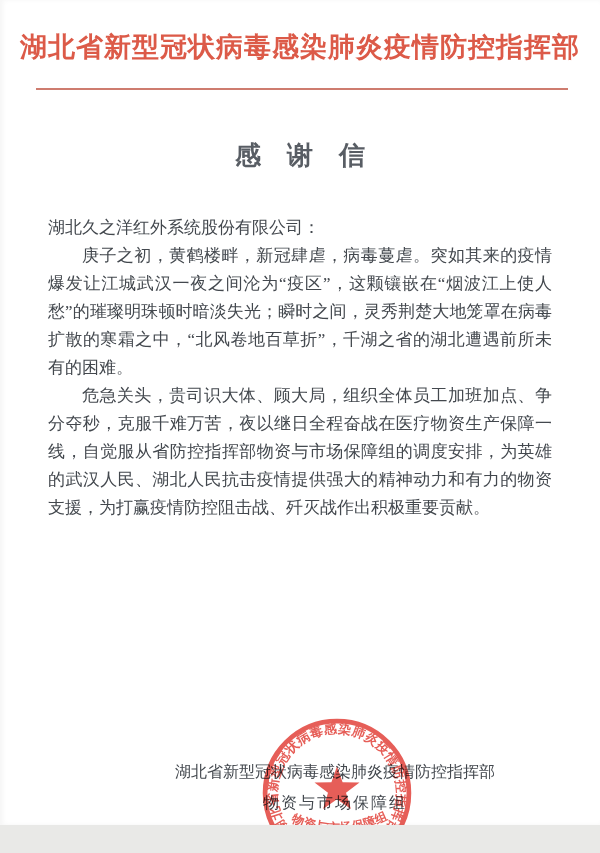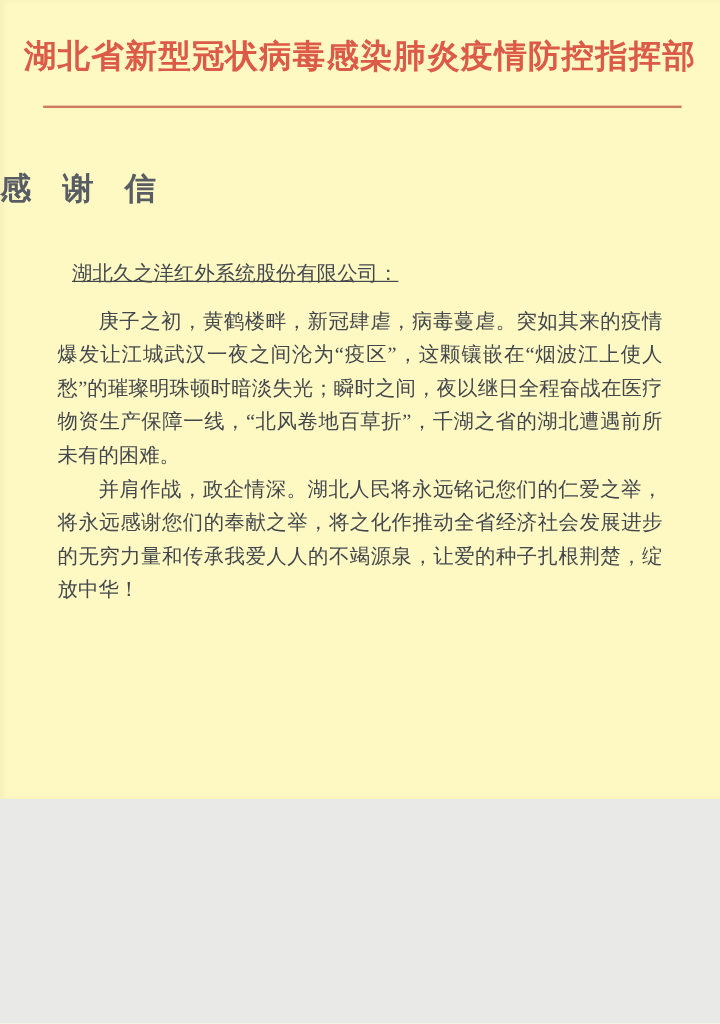--- a/index.html
+++ b/index.html
@@ -3,44 +3,44 @@
 <meta charset="utf-8">
 <title>Document</title>
 <style>
   :root{
     --accent:#dc5a48;
     --seal-color:#e2423a;
     --ink:#43484e;
   }
   html,body{margin:0;padding:0;background:#e9e9e7;}
   .page{
-    width:600px;height:666px;position:relative;margin:0 auto;
-    background:#fef9c3;overflow:hidden;
+    width:600px;height:825px;position:relative;margin:0 auto;
+    background:#ffffff;overflow:hidden;
     font-family:"Liberation Serif","DejaVu Serif",serif;
     box-shadow:inset 3px 0 5px rgba(0,0,0,0.04);
   }
   .letterhead{padding-top:26px;text-align:center;}
   .letterhead-title{
     margin:0;font-size:27px;font-weight:bold;color:var(--accent);
     letter-spacing:1px;line-height:42px;
   }
   .divider{
     margin:20px 32px 0 36px;border:none;height:0;
     border-top:2px solid #c25b4b;opacity:.8;
   }
   .letter-title{
-    margin:50px 0 0 0;text-align:left;
-    font-family:Liberation Sans, sans-serif;
+    margin:50px 0 0 0;text-align:center;
+    font-family:Liberation Mono, monospace;
     font-size:26px;font-weight:600;color:#585d64;line-height:34px;
   }
   .letter-body{
     margin:40px 48px 0 48px;font-size:17px;line-height:28px;
     color:var(--ink);text-align:justify;
   }
-  .salutation{margin:12px;text-decoration:underline;}
+  .salutation{margin:0;}
   .para{margin:0;text-indent:2em;}
   .signature{
     position:absolute;top:756px;left:35px;width:600px;
     text-align:center;font-size:16px;line-height:31px;color:var(--ink);
     z-index:1;
   }
   .sig-line{margin:0;}
   .sig-dept{letter-spacing:2px;}
   .sig-date{letter-spacing:4px;}
   .seal{
@@ -58,22 +58,22 @@
   <div class="letterhead">
     <h1 class="letterhead-title">湖北省新型冠状病毒感染肺炎疫情防控指挥部</h1>
   </div>
 
   <hr class="divider">
 
   <h2 class="letter-title">感　谢　信</h2>
 
   <div class="letter-body">
     <p class="salutation">湖北久之洋红外系统股份有限公司：</p>
-    <p class="para">庚子之初，黄鹤楼畔，新冠肆虐，病毒蔓虐。突如其来的疫情爆发让江城武汉一夜之间沦为“疫区”，这颗镶嵌在“烟波江上使人愁”的璀璨明珠顿时暗淡失光；瞬时之间，夜以继日全程奋战在医疗物资生产保障一线，“北风卷地百草折”，千湖之省的湖北遭遇前所未有的困难。</p>
-    <p class="para">并肩作战，政企情深。湖北人民将永远铭记您们的仁爱之举，将永远感谢您们的奉献之举，将之化作推动全省经济社会发展进步的无穷力量和传承我爱人人的不竭源泉，让爱的种子扎根荆楚，绽放中华！</p>
+    <p class="para">庚子之初，黄鹤楼畔，新冠肆虐，病毒蔓虐。突如其来的疫情爆发让江城武汉一夜之间沦为“疫区”，这颗镶嵌在“烟波江上使人愁”的璀璨明珠顿时暗淡失光；瞬时之间，灵秀荆楚大地笼罩在病毒扩散的寒霜之中，“北风卷地百草折”，千湖之省的湖北遭遇前所未有的困难。</p>
+    <p class="para">危急关头，贵司识大体、顾大局，组织全体员工加班加点、争分夺秒，克服千难万苦，夜以继日全程奋战在医疗物资生产保障一线，自觉服从省防控指挥部物资与市场保障组的调度安排，为英雄的武汉人民、湖北人民抗击疫情提供强大的精神动力和有力的物资支援，为打赢疫情防控阻击战、歼灭战作出积极重要贡献。</p>
   </div>
 
   <div class="signature">
     <p class="sig-line sig-org">湖北省新型冠状病毒感染肺炎疫情防控指挥部</p>
     <p class="sig-line sig-dept">物资与市场保障组</p>
     <p class="sig-line sig-date">2020年4月6日</p>
   </div>
 
   <svg class="seal" viewBox="0 0 200 200" xmlns="http://www.w3.org/2000/svg" aria-hidden="true">
     <defs>

